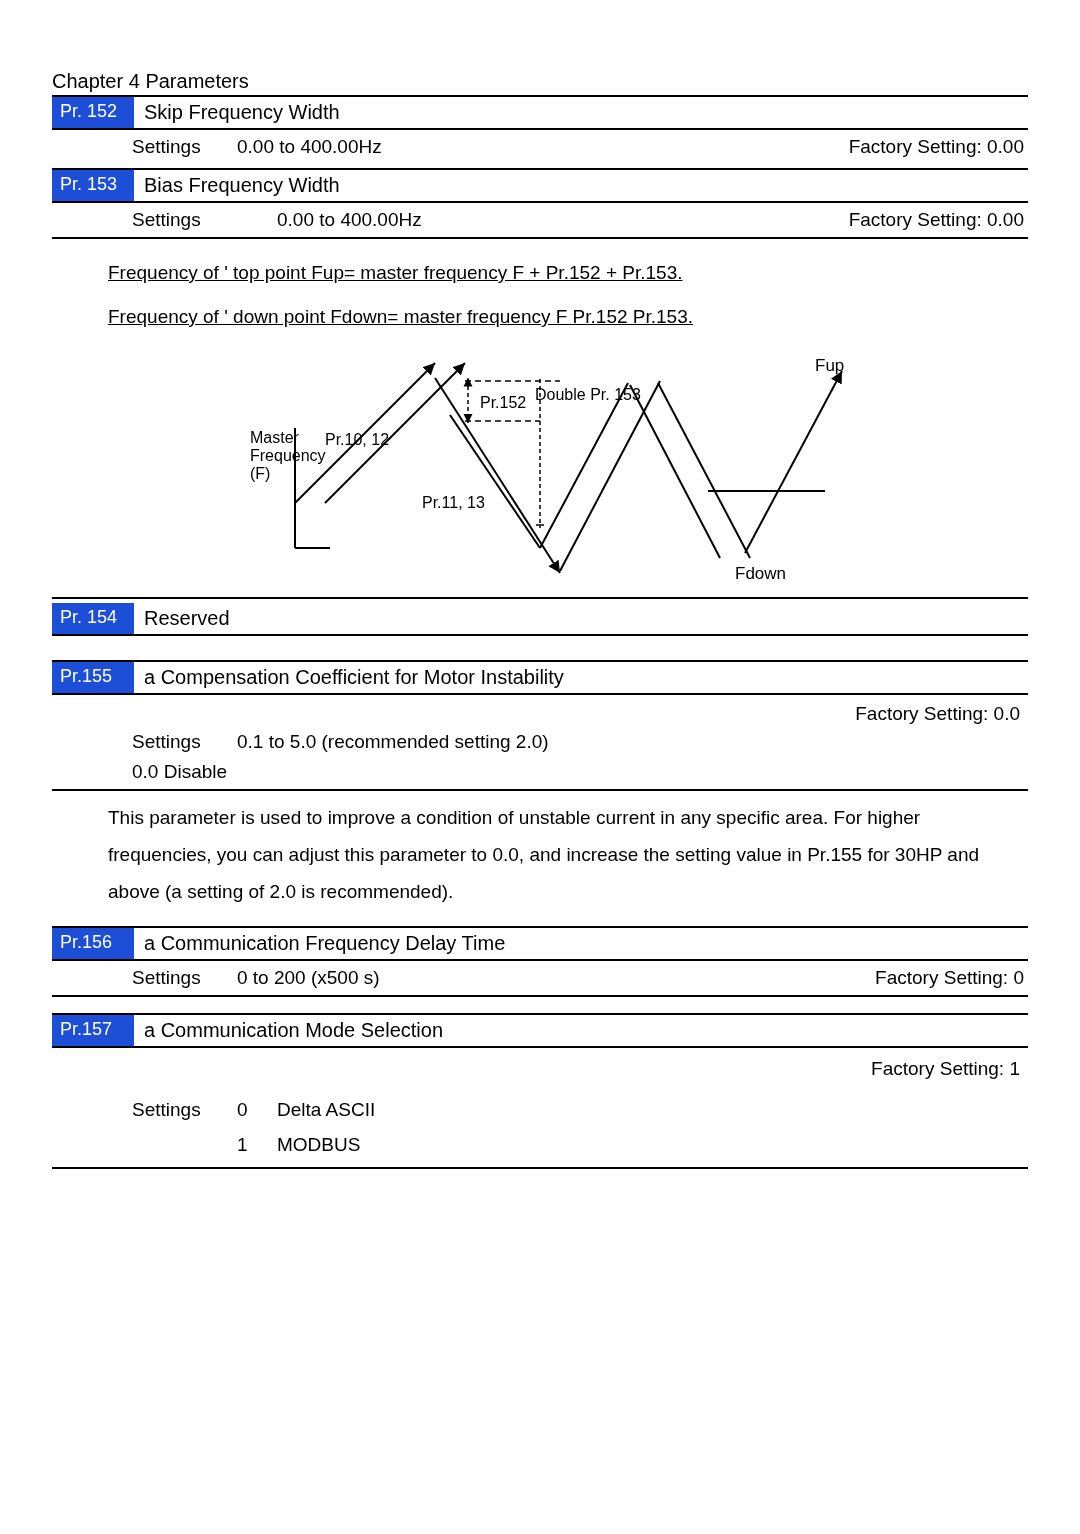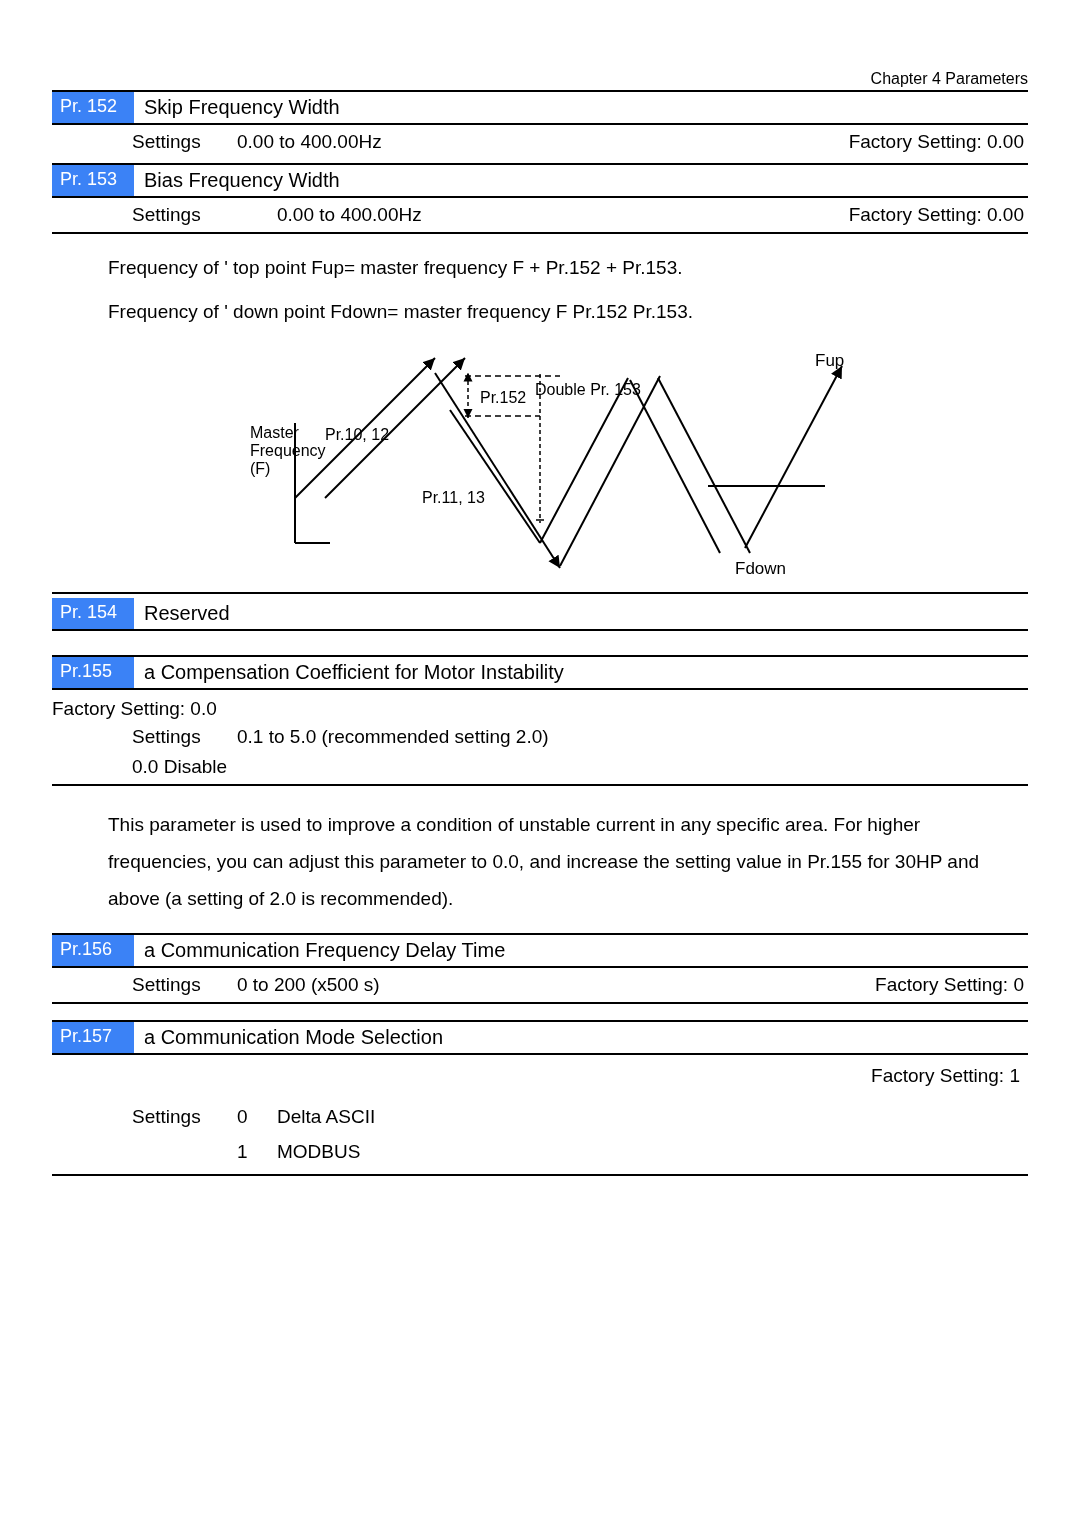--- a/index.html
+++ b/index.html
@@ -11,41 +11,40 @@
     padding: 0;
   }
   .page {
     width: 1080px;
     height: 1534px;
     position: relative;
     box-sizing: border-box;
     padding: 70px 52px 40px 52px;
   }
   .chapter {
-    font-size: 16px;
+    font-size: 20px;
     margin-bottom: 0;
-    text-align: right;
   }
   .hr-thick {
     border: none;
     border-top: 2px solid #000;
     margin: 2px 0 0 0;
   }
   .hr-mid {
     border: none;
     border-top: 2px solid #000;
     margin: 4px 0 0 0;
   }
   .param-row {
     display: flex;
     align-items: stretch;
     border-bottom: 2px solid #000;
   }
   .pr-label {
-    background: #3b82f6;
+    background: #1d4ed8;
     color: #fff;
     font-size: 18px;
     padding: 4px 8px 4px 8px;
     min-width: 66px;
     white-space: nowrap;
   }
   .pr-title {
     padding: 4px 0 4px 10px;
     font-size: 20px;
     flex: 1;
@@ -59,30 +58,31 @@
   .settings-row.noborder {
     border-bottom: none;
   }
   .settings-label {
     width: 105px;
   }
   .settings-value {
     flex: 1;
   }
   .factory {
+    text-align: right;
     padding-right: 4px;
   }
   .body-text {
     padding: 16px 0 0 56px;
     font-size: 19px;
     line-height: 1.9;
   }
-  .body-text p { margin: 0 0 8px 0; }
+  .body-text p { margin: 0 0 8px 0; text-decoration: underline; }
   .body-text2 {
-    padding: 20px 0 0 56px;
+    padding: 8px 0 0 56px;
     font-size: 19px;
     line-height: 1.95;
   }
   .body-text2 p { margin:0; }
   .option-list {
     padding-left: 80px;
     font-size: 19px;
     line-height: 1.85;
   }
   .option-list .row { display:flex; }

